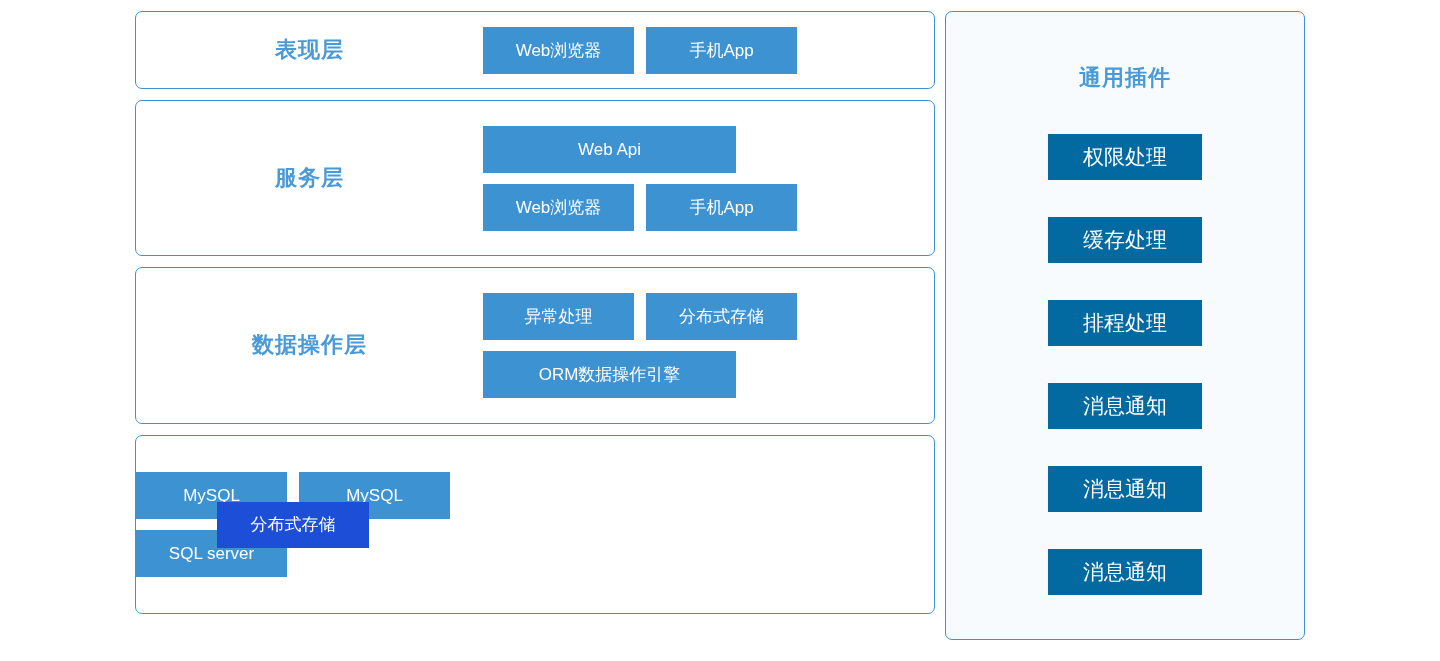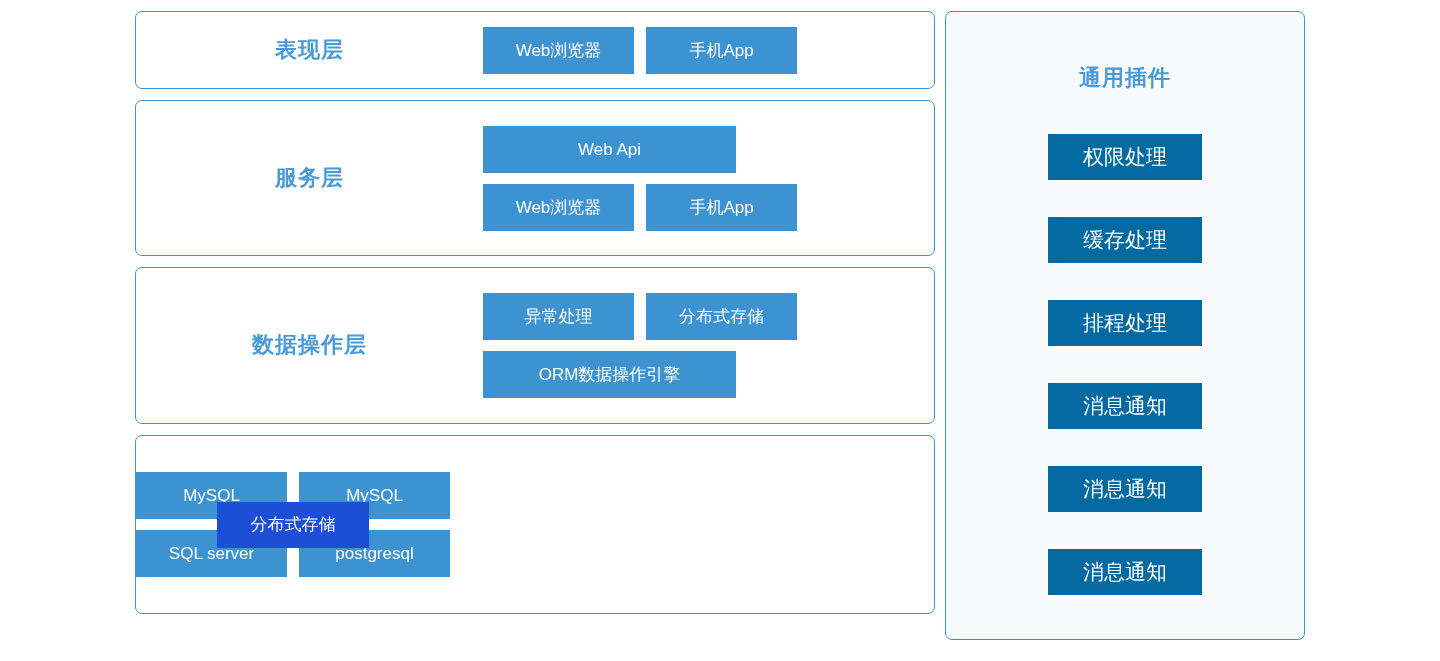--- a/index.html
+++ b/index.html
@@ -211,21 +211,20 @@
     </div>
 
     <div class="layer storage">
       <div class="layer-boxes storage-grid">
         <div class="box-row">
           <div class="blue-box half">MySQL</div>
           <div class="blue-box half">MySQL</div>
         </div>
         <div class="box-row">
           <div class="blue-box half">SQL server</div>
-          <div class="blue-box half">postgresql</div>
         </div>
         <div class="overlay-orange">分布式存储</div>
       </div>
     </div>
 
   </div>
 
   <div class="plugin-panel">
     <div class="plugin-title">通用插件</div>
     <div class="plugin-list">

